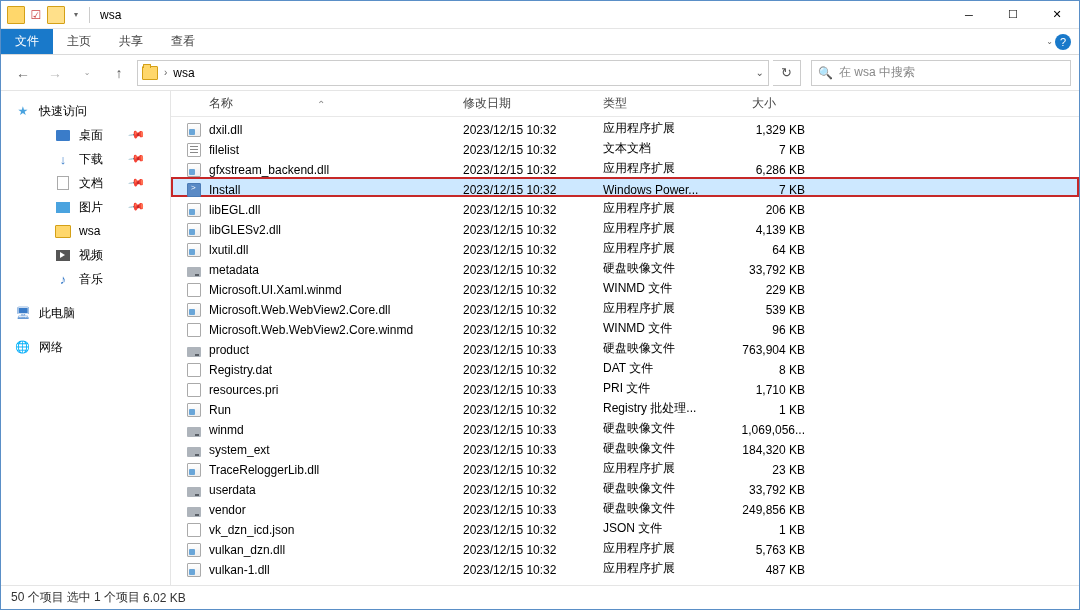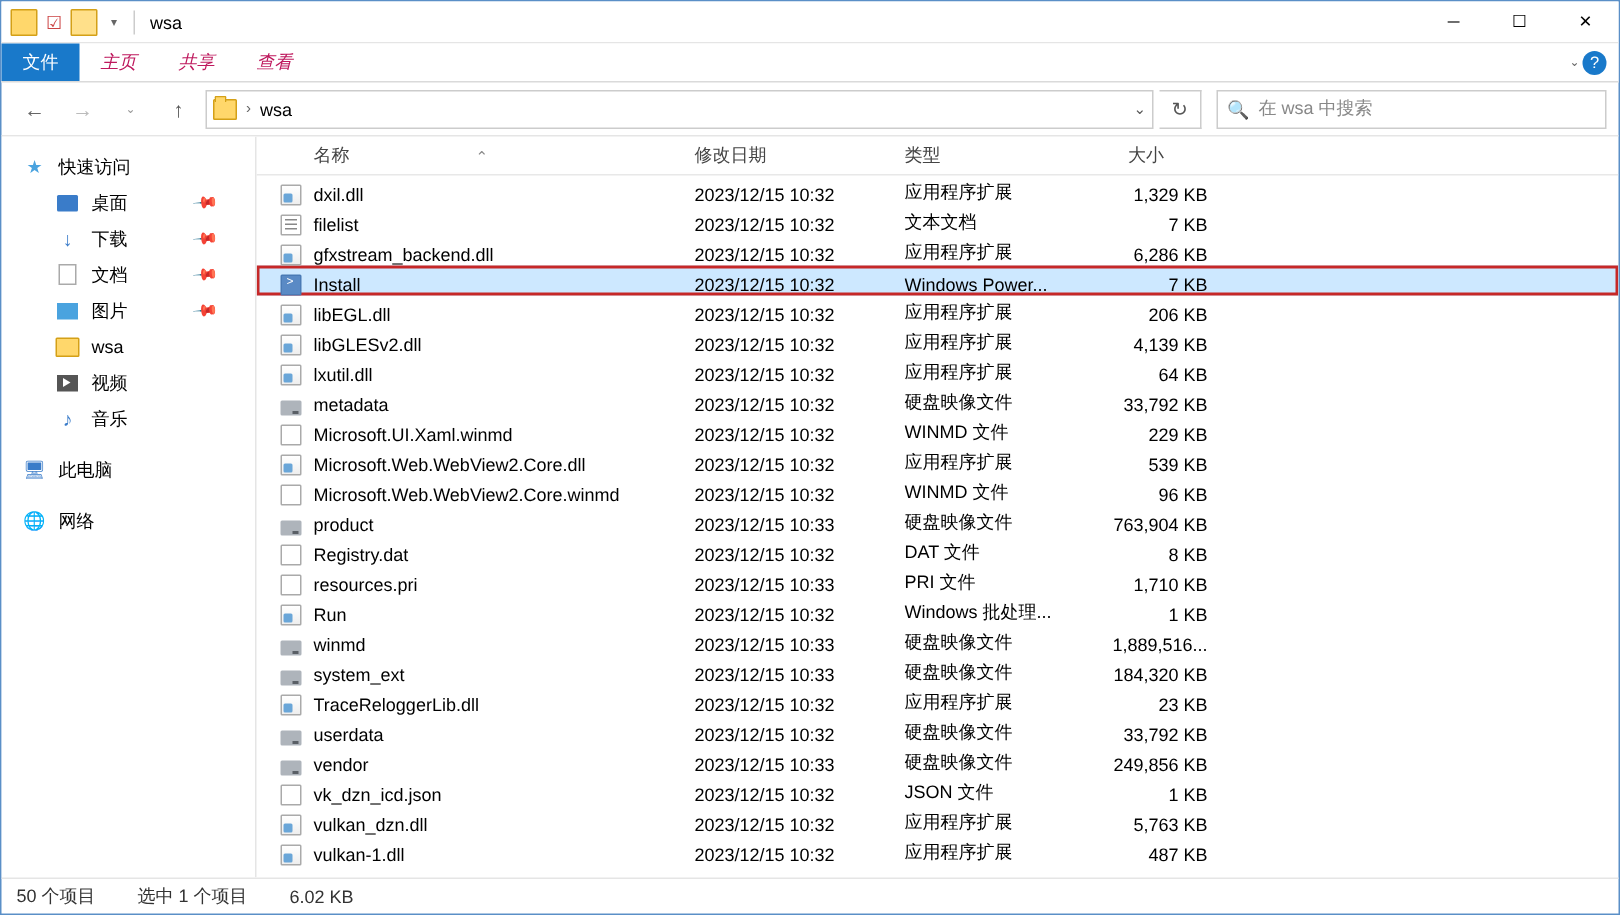--- a/index.html
+++ b/index.html
@@ -11,21 +11,21 @@
 .titlebar-icons { display: flex; align-items: center; gap: 2px; padding-left: 6px; }
 .titlebar-icons span { width: 18px; height: 18px; display: flex; align-items: center; justify-content: center; font-size: 12px; }
 .titlebar-sep { width: 1px; height: 16px; background: #ccc; margin: 0 4px; }
 .titlebar-title { padding-left: 6px; font-size: 12px; }
 .titlebar-ctl { margin-left: auto; display: flex; }
 .titlebar-ctl div { width: 44px; height: 28px; display: flex; align-items: center; justify-content: center; font-size: 11px; }
 
 
 .ribbon { height: 26px; display: flex; align-items: stretch; border-bottom: 1px solid #dadada; background: #fff; }
 .ribbon .tab-file { background: #1979ca; color: #fff; padding: 0 14px; display: flex; align-items: center; font-size: 12px; }
-.ribbon .tab { padding: 0 14px; display: flex; align-items: center; font-size: 12px; color: #be185d; font-style: italic; }
+.ribbon .tab { padding: 0 14px; display: flex; align-items: center; font-size: 12px; color: #404040; }
 .ribbon .helpq { margin-left: auto; margin-right: 8px; display: flex; align-items: center; gap: 2px; }
 .ribbon .helpq .q { width: 16px; height: 16px; border-radius: 50%; background: #1979ca; color: #fff; display: flex; align-items: center; justify-content: center; font-size: 11px; }
 .ribbon .helpq .drop { font-size: 8px; color: #666; }
 
 
 .navbar { height: 36px; display: flex; align-items: center; padding: 4px 8px; gap: 4px; border-bottom: 1px solid #e5e5e5; }
 .nav-btn { width: 28px; height: 26px; display: flex; align-items: center; justify-content: center; color: #666; font-size: 14px; }
 .nav-btn.disabled { color: #bbb; }
 .nav-dropdown { font-size: 8px; color: #999; }
 .nav-up { font-size: 14px; color: #555; }
@@ -40,21 +40,21 @@
 .search { width: 260px; height: 26px; border: 1px solid #ccc; margin-left: 6px; display: flex; align-items: center; padding: 0 6px; gap: 6px; color: #888; font-size: 12px; }
 
 
 .body { flex: 1; display: flex; overflow: hidden; }
 .sidebar { width: 170px; background: #fff; padding-top: 8px; border-right: 1px solid #e5e5e5; }
 .side-group { margin-bottom: 10px; }
 .side-item { height: 24px; display: flex; align-items: center; padding-left: 20px; gap: 8px; font-size: 12px; position: relative; }
 .side-item.group-head { padding-left: 14px; }
 .side-item .ic { width: 16px; height: 16px; display: flex; align-items: center; justify-content: center; font-size: 12px; }
 .side-item .pin { position: absolute; right: 26px; color: #7a7a7a; font-size: 11px; transform: rotate(40deg); }
-.side-item.sub { padding-left: 36px; }
+.side-item.sub { padding-left: 54px; }
 .star { color: #4aa3df; font-size: 14px; }
 .folder-mini { width: 16px; height: 13px; background: #ffd76b; border: 1px solid #d4a017; border-radius: 1px; }
 .pc-ic { color: #3a7cc9; font-size: 14px; }
 .net-ic { color: #3a7cc9; font-size: 14px; }
 
 
 .filepane { flex: 1; display: flex; flex-direction: column; overflow: hidden; }
 .cols { height: 26px; display: flex; align-items: center; border-bottom: 1px solid #e8e8e8; font-size: 12px; color: #444; }
 .col-icon { width: 36px; }
 .col-name { width: 256px; padding-left: 2px; position: relative; }
@@ -83,21 +83,21 @@
 .fi-disk { width: 14px; height: 10px; background: #aeb4bb; border-radius: 1px; position: relative; margin-top: 2px; }
 .fi-disk::after { content: ""; position: absolute; bottom: 1px; right: 2px; width: 4px; height: 2px; background: #5a5f66; }
 .fi-winmd { border: 1px solid #aaa; background: #fff; border-radius: 1px; }
 .fi-dat { border: 1px solid #aaa; background: #fff; border-radius: 1px; }
 .fi-pri { border: 1px solid #aaa; background: #fff; border-radius: 1px; }
 .fi-bat { border: 1px solid #aaa; background: linear-gradient(#fff, #eee); border-radius: 1px; position: relative; }
 .fi-bat::after { content: ""; position: absolute; bottom: 1px; left: 1px; width: 6px; height: 6px; background: #6aa6d8; border-radius: 1px; }
 .fi-json { border: 1px solid #aaa; background: #fff; border-radius: 1px; }
 
 
-.status { height: 24px; border-top: 1px solid #e5e5e5; display: flex; align-items: center; padding: 0 10px; gap: 28px; font-size: 12px; color: #333; }
+.status { height: 24px; border-top: 1px solid #e5e5e5; display: flex; align-items: center; padding: 0 10px; gap: 3px; font-size: 12px; color: #333; }
 
 
 .rows::-webkit-scrollbar { width: 16px; }
 .rows::-webkit-scrollbar-track { background: #f0f0f0; }
 .rows::-webkit-scrollbar-thumb { background: #c0c0c0; }
 </style>
 </head>
 <body>
 
 <div class="window">
@@ -363,31 +363,31 @@
             <div class="cell-date">2023/12/15 10:33</div>
             <div class="cell-type">PRI 文件</div>
             <div class="cell-size">1,710 KB</div>
           </div>
           <div class="row">
             <div class="cell-icon">
               <span class="fi fi-bat"></span>
             </div>
             <div class="cell-name">Run</div>
             <div class="cell-date">2023/12/15 10:32</div>
-            <div class="cell-type">Windows 批处理...</div>
+            <div class="cell-type">Registry 批处理...</div>
             <div class="cell-size">1 KB</div>
           </div>
           <div class="row">
             <div class="cell-icon">
               <span class="fi fi-disk"></span>
             </div>
             <div class="cell-name">winmd</div>
             <div class="cell-date">2023/12/15 10:33</div>
             <div class="cell-type">硬盘映像文件</div>
-            <div class="cell-size">1,889,516...</div>
+            <div class="cell-size">1,069,056...</div>
           </div>
           <div class="row">
             <div class="cell-icon">
               <span class="fi fi-disk"></span>
             </div>
             <div class="cell-name">system_ext</div>
             <div class="cell-date">2023/12/15 10:33</div>
             <div class="cell-type">硬盘映像文件</div>
             <div class="cell-size">184,320 KB</div>
           </div>

